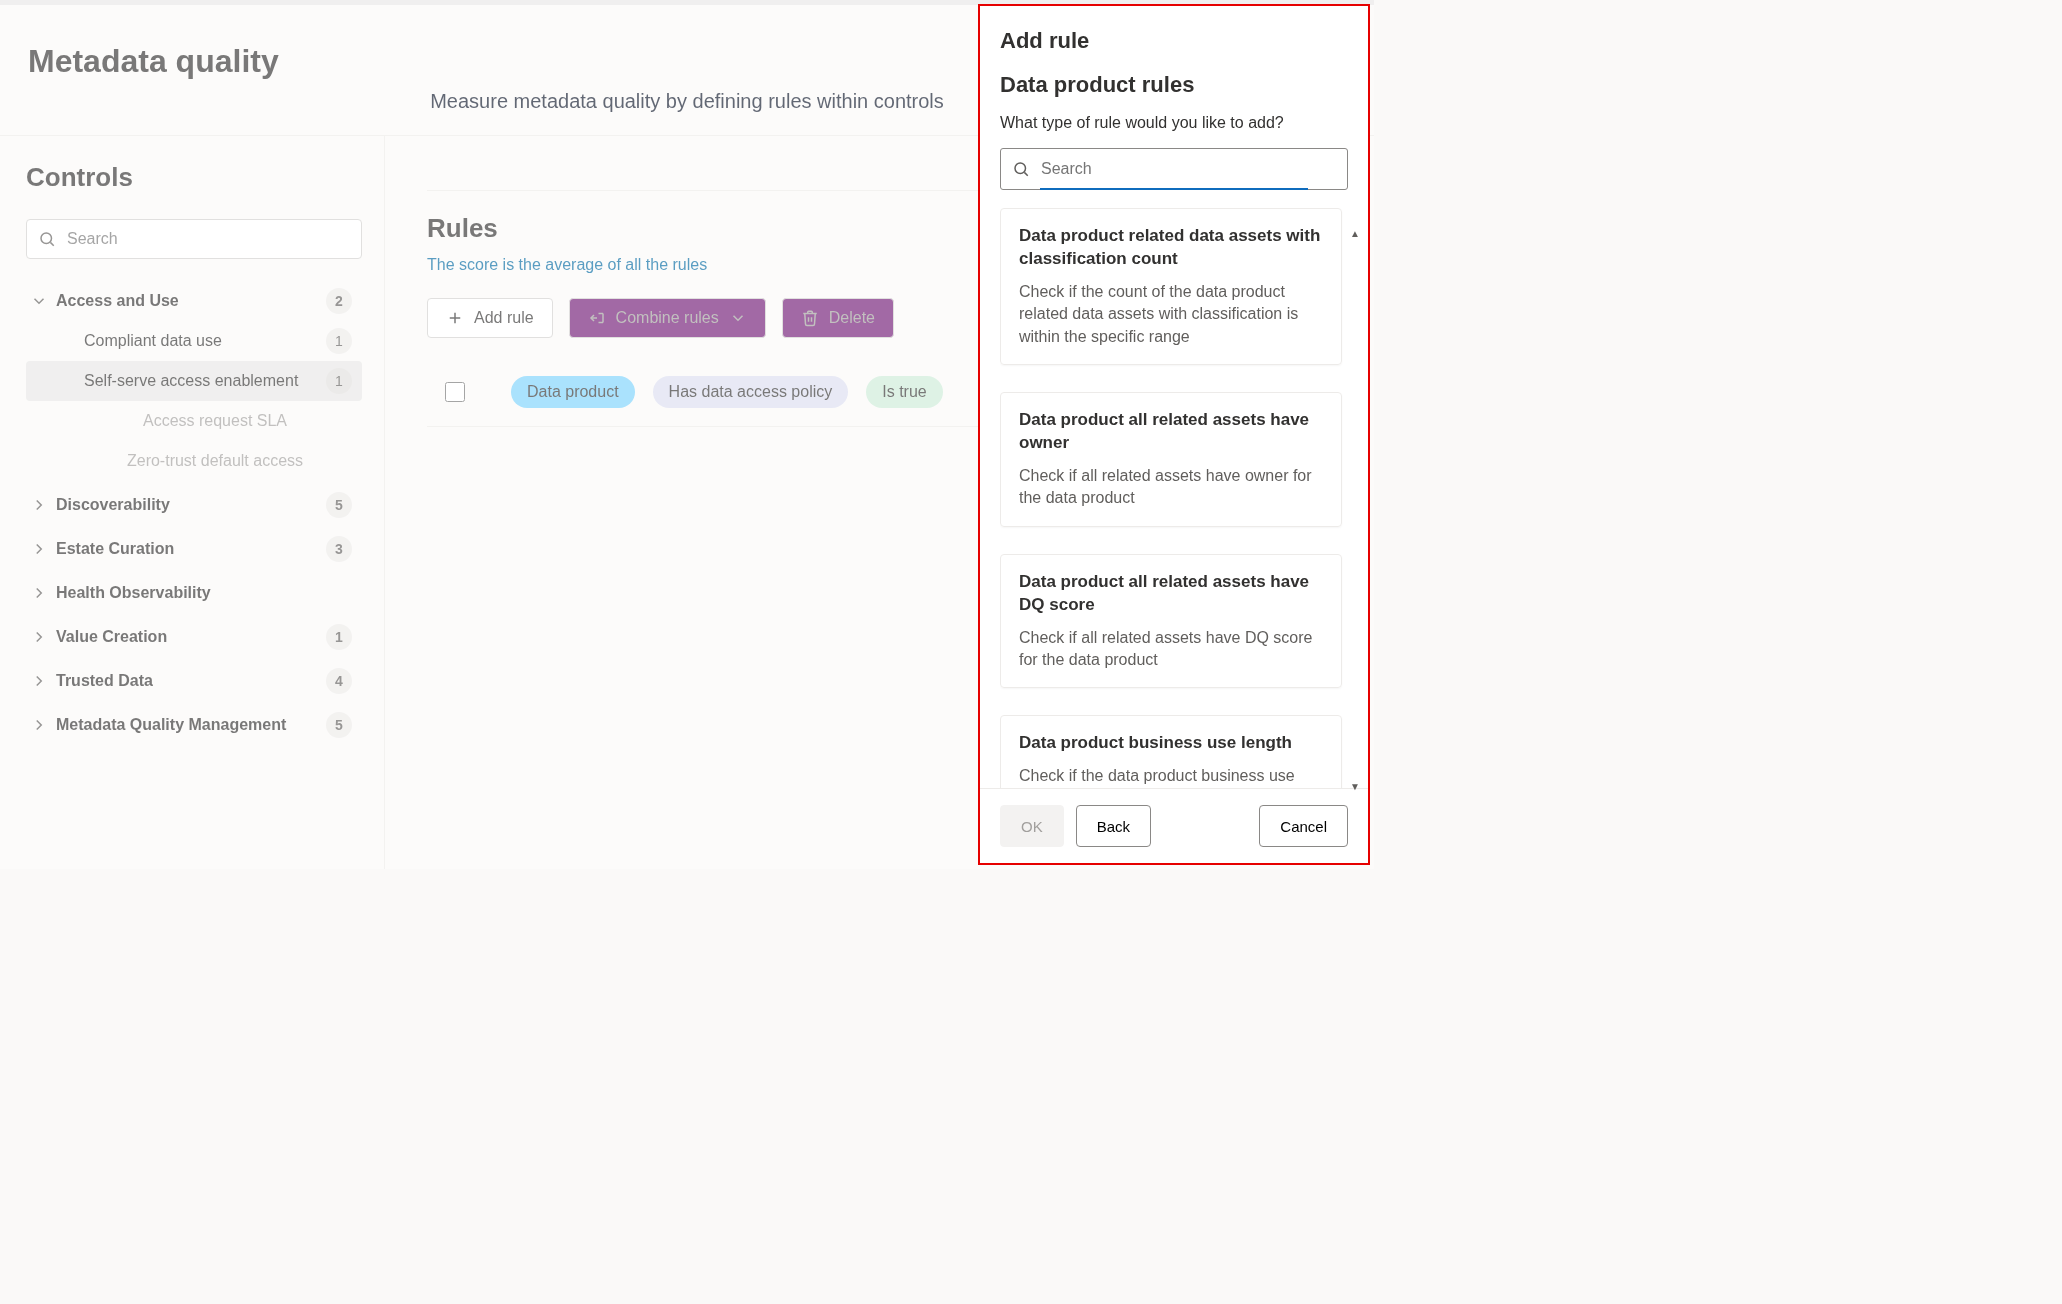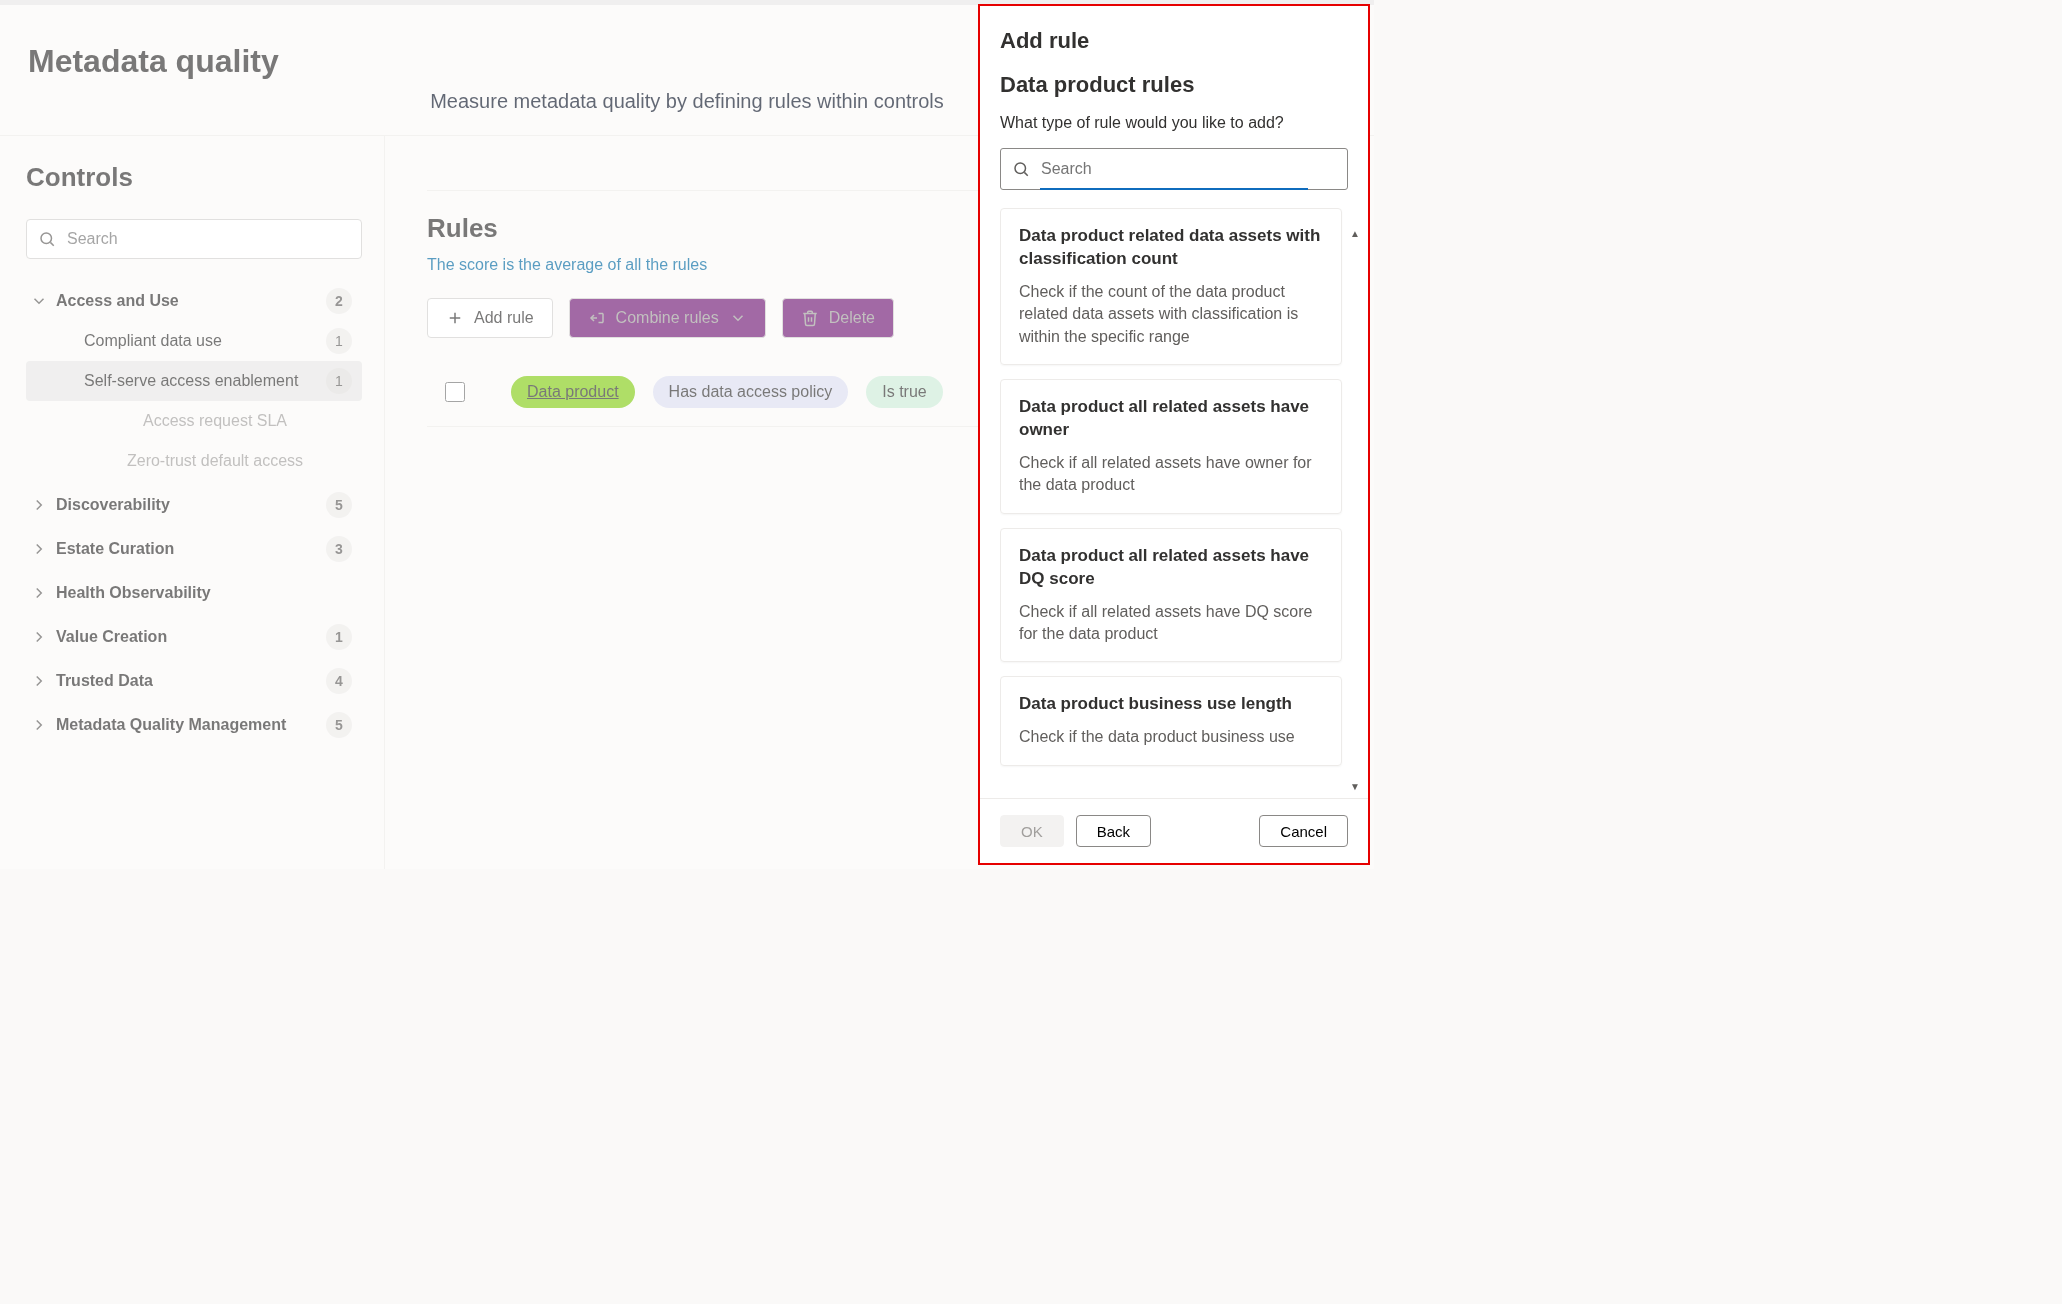--- a/index.html
+++ b/index.html
@@ -168,21 +168,21 @@
   }
   .pill {
     display: inline-flex;
     align-items: center;
     height: 32px;
     padding: 0 16px;
     border-radius: 16px;
     font-size: 16px;
     color: #323130;
   }
-  .pill.blue  { background: #84cc16; text-decoration: underline; }
+  .pill.blue  { background: #7dd3fc; }
   .pill.purple{ background: #dcdef0; }
   .pill.green { background: #cdecd8; }
 
   
   .scrim {
     position: absolute;
     inset: 0;
     background: rgba(255,255,255,0.35);
     pointer-events: none;
   }
@@ -232,21 +232,21 @@
     position: absolute;
     left: 40px; right: 40px; bottom: 0;
     height: 2px;
     background: #0f6cbd;
   }
   .options {
     flex: 1;
     overflow-y: auto;
     display: flex;
     flex-direction: column;
-    gap: 14px;
+    gap: 27px;
     padding-right: 6px;
   }
   .option-card {
     border: 1px solid #edebe9;
     border-radius: 4px;
     padding: 16px 18px;
     cursor: pointer;
     box-shadow: 0 1px 2px rgba(0,0,0,0.04);
   }
   .option-title { font-size: 17px; font-weight: 600; margin-bottom: 10px; line-height: 1.35; }
@@ -254,21 +254,21 @@
   .panel-footer {
     display: flex;
     justify-content: space-between;
     align-items: center;
     gap: 12px;
     padding: 16px 20px;
     border-top: 1px solid #edebe9;
   }
   .panel-footer .left { display:flex; gap:12px; }
   .fbtn {
-    height: 32px;
+    height: 42px;
     padding: 0 20px;
     border: 1px solid #8a8886;
     border-radius: 4px;
     background: #fff;
     font-size: 15px;
     cursor: pointer;
   }
   .fbtn.primary-disabled {
     background: #f3f2f1;
     color: #a19f9d;

